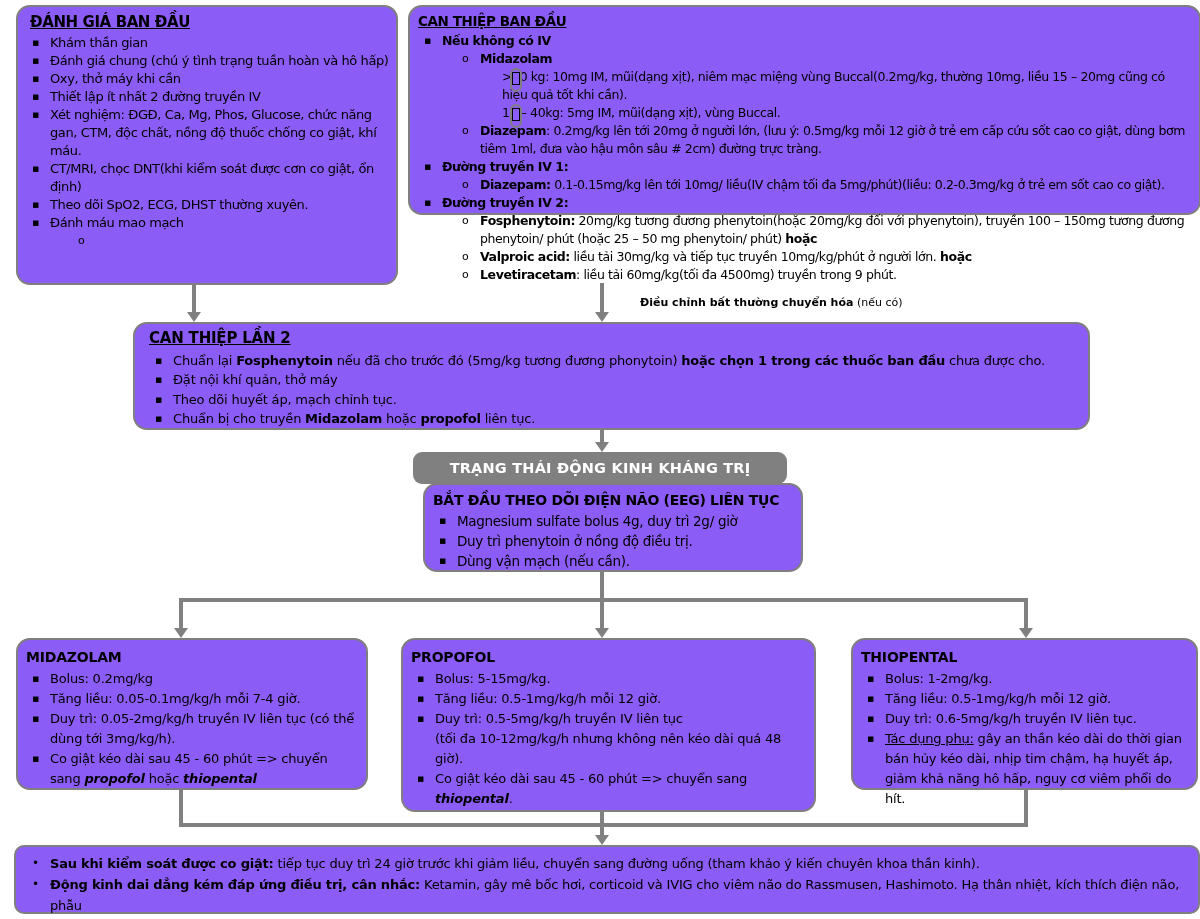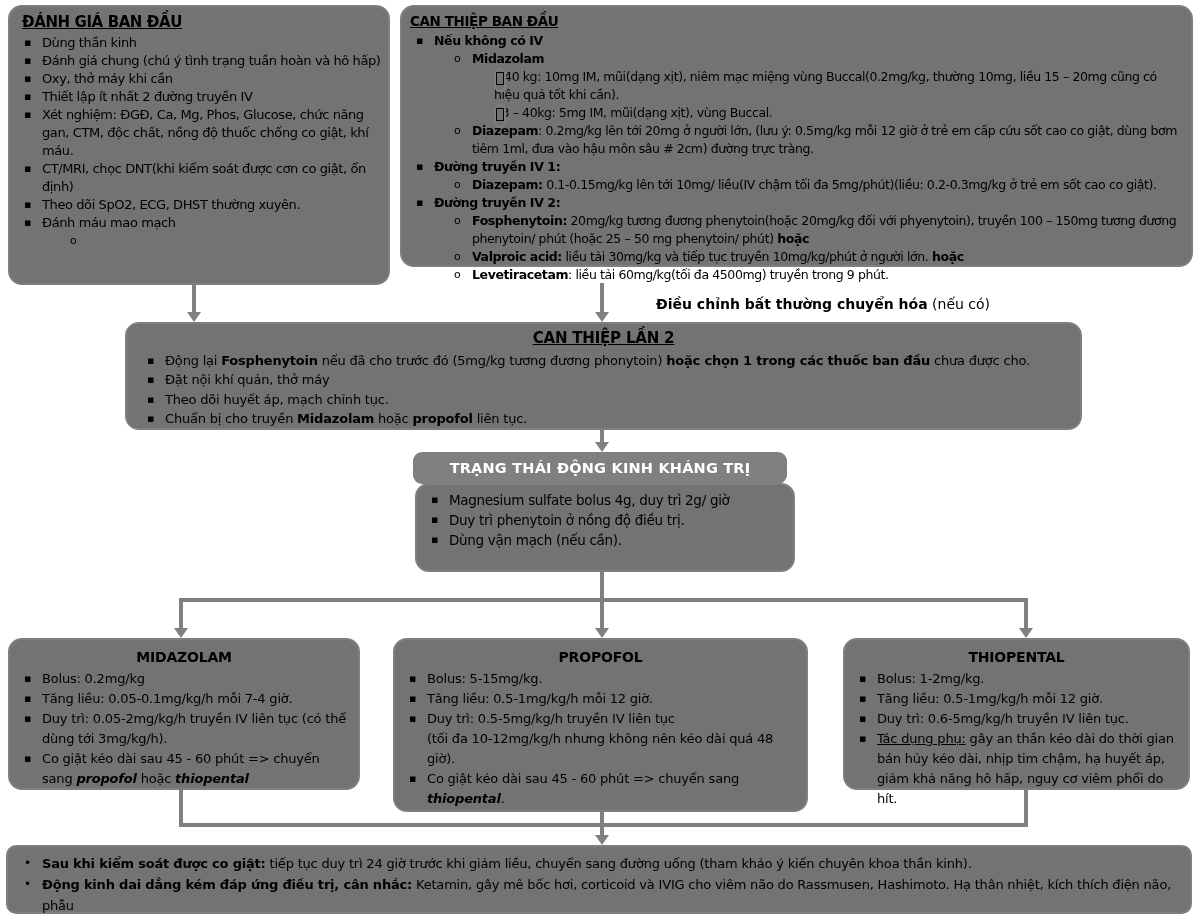--- a/index.html
+++ b/index.html
@@ -1,48 +1,48 @@
 <!DOCTYPE html>
 <html><head>
 <meta charset="utf-8">
 <style>
   html,body{margin:0;padding:0;background:#fff;}
   #stage{position:relative;width:1200px;height:919px;background:#fff;overflow:hidden;
          font-family:"DejaVu Sans","Liberation Sans",sans-serif;color:var(--text,#000);}
-  .box{position:absolute;background:#737373;border:2px solid var(--border,#7f7f7f);
-       border-radius:14px;box-sizing:border-box;}
+  .box{position:absolute;background:#8b5cf6;border:2px solid var(--border,#7f7f7f);
+       border-radius:14px;box-sizing:border-box;margin-left:8px;}
   .ttl{font-weight:bold;}
   .u{text-decoration:underline;}
-  .c{text-align:center;}
+  .c{}
   
   .li{display:flex;align-items:flex-start;}
   .bl{flex:0 0 18px;text-align:left;}
   .bl.sq{font-size:11px;}
   .bl.o{font-size:11px;}
   .bl.dot{font-size:12px;}
   .tofu{display:inline-block;width:6px;height:11px;border:1px solid #000;margin-top:2px;}
   .tx{flex:1;white-space:pre-wrap;}
   .lv0{padding-left:6px;}
   .lv1{padding-left:44px;}
   .lv2{padding-left:84px;}
   .r-b{font-weight:bold;}
   .r-bi{font-weight:bold;font-style:italic;}
   .r-iu{text-decoration:underline;}
   
   #assessment{left:8px;top:5px;width:382px;height:280px;padding:6px 6px 4px 8px;
               font-size:13px;line-height:18px;letter-spacing:-0.4px;}
   #assessment .ttl{font-size:15px;margin-bottom:3px;padding-left:4px;}
   #assessment .lv1{padding-left:52px;}
-  #init1{left:400px;top:5px;width:793px;height:262px;padding:5px 6px 4px 8px;
+  #init1{left:400px;top:5px;width:793px;height:210px;padding:5px 6px 4px 8px;
          font-size:12.5px;line-height:18px;letter-spacing:-0.4px;}
   #init1 .ttl{font-size:13.5px;margin-bottom:2px;}
   #int2{left:125px;top:322px;width:957px;height:108px;padding:5px 14px 4px 14px;
         font-size:13px;line-height:19.5px;letter-spacing:-0.2px;}
   #int2 .ttl{font-size:15px;margin-bottom:2px;}
-  #metlabel{position:absolute;left:656px;top:296px;font-size:14px;white-space:pre;}
+  #metlabel{position:absolute;left:640px;top:296px;font-size:11px;white-space:pre;}
   #banner{position:absolute;left:413px;top:452px;width:374px;height:32px;
           background:var(--bannerbg,#808080);color:var(--bannertx,#fff);
           border-radius:9px;font-weight:bold;font-size:14.5px;text-align:center;
           line-height:32px;letter-spacing:0.2px;box-sizing:border-box;}
   #eeg{left:415px;top:483px;width:380px;height:89px;padding:5px 8px 4px 8px;
        font-size:13.5px;line-height:20px;letter-spacing:-0.3px;}
   #eeg .ttl{font-size:14px;margin-bottom:1px;}
   .drug{padding:7px 8px 4px 8px;font-size:13px;line-height:20px;letter-spacing:-0.2px;}
   .drug .ttl{font-size:14px;margin-bottom:2px;}
   #midaz{left:8px;top:638px;width:352px;height:152px;}
@@ -59,21 +59,21 @@
 </head>
 <body>
 
 <div id="stage" style="--line: #808080; --border: #7f7f7f; --bannerbg: #808080; --bannertx: #ffffff; --text: #000000;">
 
   <div class="box" id="assessment">
     <div class="ttl u">ĐÁNH GIÁ BAN ĐẦU</div>
     <div>
         <div class="li lv0">
           <span class="bl sq">▪</span>
-          <span class="tx"><span>Dùng thần kinh</span></span>
+          <span class="tx"><span>Khám thần gian</span></span>
         </div>
         <div class="li lv0">
           <span class="bl sq">▪</span>
           <span class="tx"><span>Đánh giá chung (chú ý tình trạng tuần hoàn và hô hấp)</span></span>
         </div>
         <div class="li lv0">
           <span class="bl sq">▪</span>
           <span class="tx"><span>Oxy, thở máy khi cần</span></span>
         </div>
         <div class="li lv0">
@@ -157,21 +157,21 @@
   <div class="vl" style="left:600px;top:283px;height:29px;"></div>
   <div class="arr" style="left:595px;top:312px;"></div>
 
   <div id="metlabel"><span class="r-b">Điều chỉnh bất thường chuyển hóa</span><span> (nếu có)</span></div>
 
   <div class="box" id="int2">
     <div class="ttl u c">CAN THIỆP LẦN 2</div>
     <div>
         <div class="li lv0">
           <span class="bl sq">▪</span>
-          <span class="tx"><span>Động lại </span><span class="r-b">Fosphenytoin</span><span> nếu đã cho trước đó (5mg/kg tương đương phonytoin) </span><span class="r-b">hoặc chọn 1 trong các thuốc ban đầu</span><span> chưa được cho.</span></span>
+          <span class="tx"><span>Chuẩn lại </span><span class="r-b">Fosphenytoin</span><span> nếu đã cho trước đó (5mg/kg tương đương phonytoin) </span><span class="r-b">hoặc chọn 1 trong các thuốc ban đầu</span><span> chưa được cho.</span></span>
         </div>
         <div class="li lv0">
           <span class="bl sq">▪</span>
           <span class="tx"><span>Đặt nội khí quản, thở máy</span></span>
         </div>
         <div class="li lv0">
           <span class="bl sq">▪</span>
           <span class="tx"><span>Theo dõi huyết áp, mạch chỉnh tục.</span></span>
         </div>
         <div class="li lv0">
@@ -180,20 +180,21 @@
         </div>
       </div>
   </div>
 
   <div class="vl" style="left:600px;top:430px;height:14px;"></div>
   <div class="arr" style="left:595px;top:442px;"></div>
 
   <div id="banner">TRẠNG THÁI ĐỘNG KINH KHÁNG TRỊ (20%TH)</div>
 
   <div class="box" id="eeg">
+    <div class="ttl c">BẮT ĐẦU THEO DÕI ĐIỆN NÃO (EEG) LIÊN TỤC</div>
     <div>
         <div class="li lv0">
           <span class="bl sq">▪</span>
           <span class="tx"><span>Magnesium sulfate bolus 4g, duy trì 2g/ giờ</span></span>
         </div>
         <div class="li lv0">
           <span class="bl sq">▪</span>
           <span class="tx"><span>Duy trì phenytoin ở nồng độ điều trị.</span></span>
         </div>
         <div class="li lv0">

